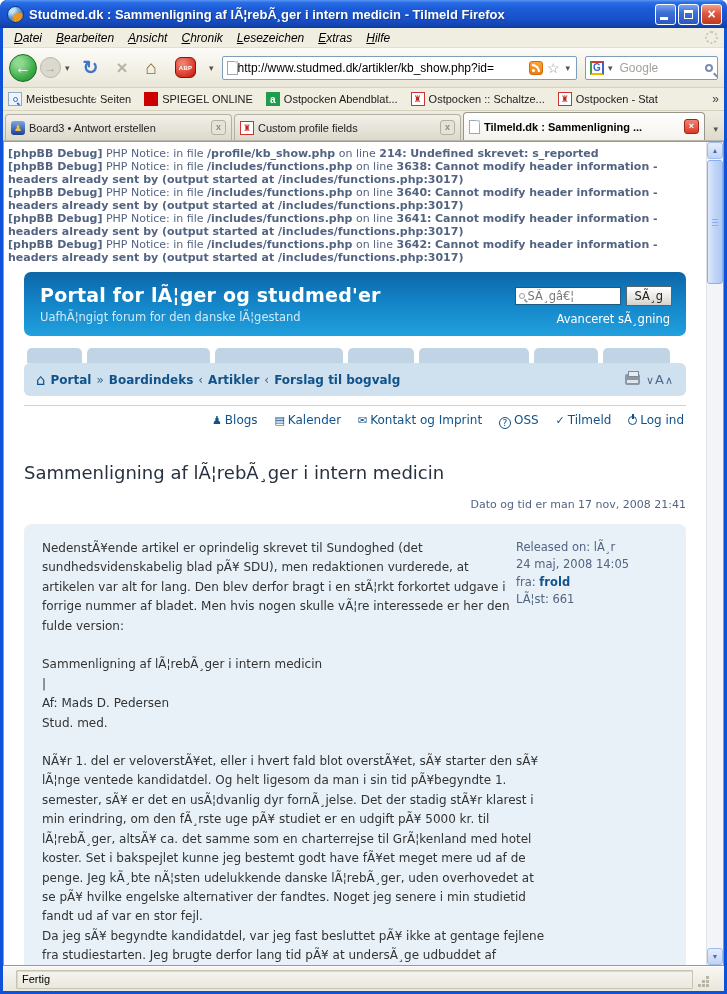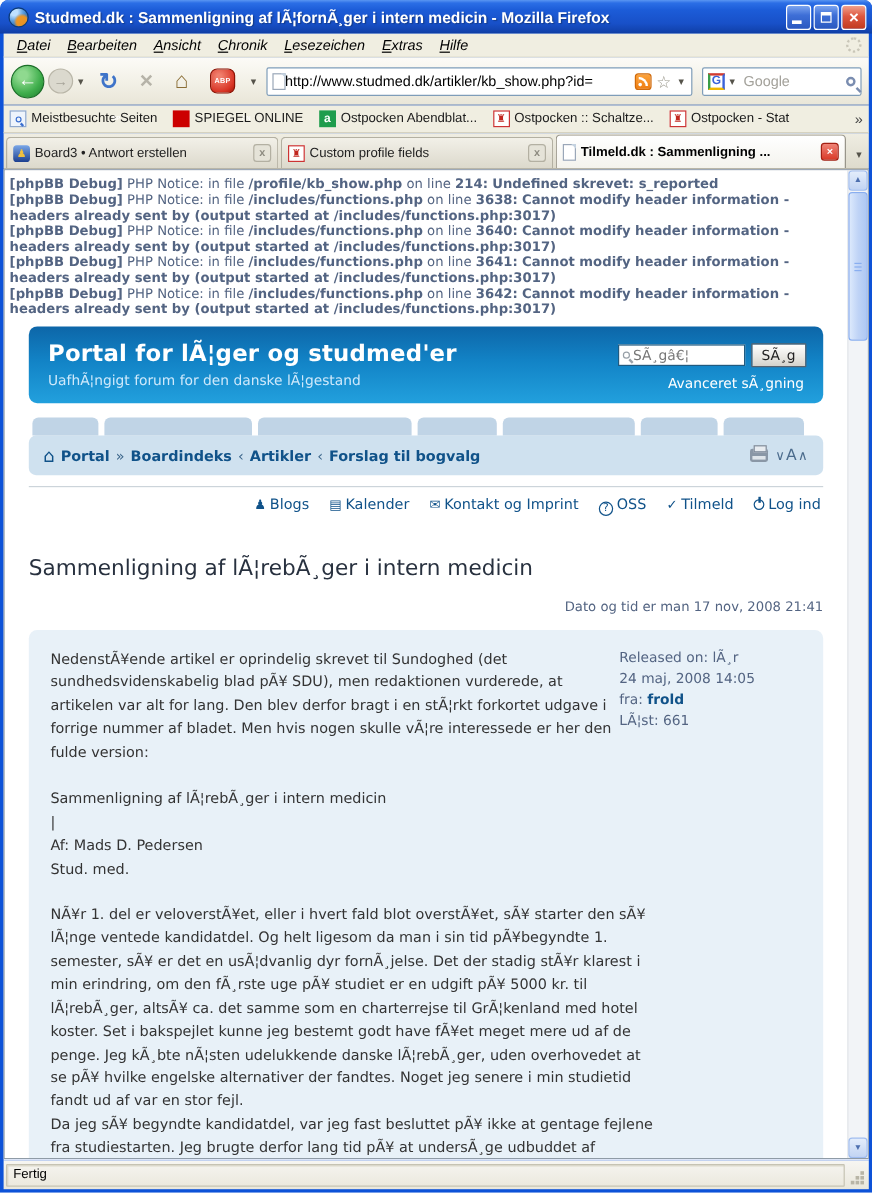--- a/index.html
+++ b/index.html
@@ -191,36 +191,36 @@
     padding:15px 18px; height:510px; position:relative; }
   .article-meta { float:right; width:152px; font-size:11.5px; color:#536482; line-height:1.5; }
   .author-link { color:#105289; font-weight:bold; }
   .article-body { width:507px; font-size:12px; color:#333; line-height:1.62; }
   .para { white-space:pre-line; margin-bottom:19px; }
   .para:last-child { margin-bottom:0; }
 
   
   .statusbar { position:absolute; left:3px; right:3px; bottom:3px; height:25px;
     background:linear-gradient(180deg,#f7f6f2 0%,#e9e7db 100%); border-top:1px solid #fff;
-    display:flex; align-items:center; padding:2px 2px; }
+    display:flex; align-items:center; padding:2px 13px; }
   .status-field { flex:1; height:19px; border:1px solid #c6c3b3; border-radius:1px;
     box-shadow:inset 1px 1px 0 #dcd9ca; display:flex; align-items:center;
     padding-left:5px; font-size:11px; color:#000; }
   .resize-grip { width:15px; height:15px; margin-left:3px; position:relative; align-self:flex-end; }
   .resize-grip::after { content:""; position:absolute; right:2px; bottom:2px; width:3px; height:3px;
     background:#b8b5a6; box-shadow:-4px 4px 0 #b8b5a6, 0 4px 0 #b8b5a6, -8px 8px 0 #b8b5a6, -4px 8px 0 #b8b5a6, 0 8px 0 #b8b5a6; transform:translateY(-8px); }
 </style>
 </head>
 <body>
 
 <div class="window">
 
   <div class="titlebar">
     <span class="fx-logo"></span>
-    <span class="title-text">Studmed.dk : Sammenligning af lÃ¦fornÃ¸ger i intern medicin - Mozilla Firefox</span>
+    <span class="title-text">Studmed.dk : Sammenligning af lÃ¦rebÃ¸ger i intern medicin - Tilmeld Firefox</span>
     <span class="win-btns">
       <span class="win-btn">
           <span class="glyph-min"></span>
         </span>
       <span class="win-btn">
           <span class="glyph-max"></span>
         </span>
       <span class="win-btn close">
           <span class="glyph-x">×</span>
         </span>

